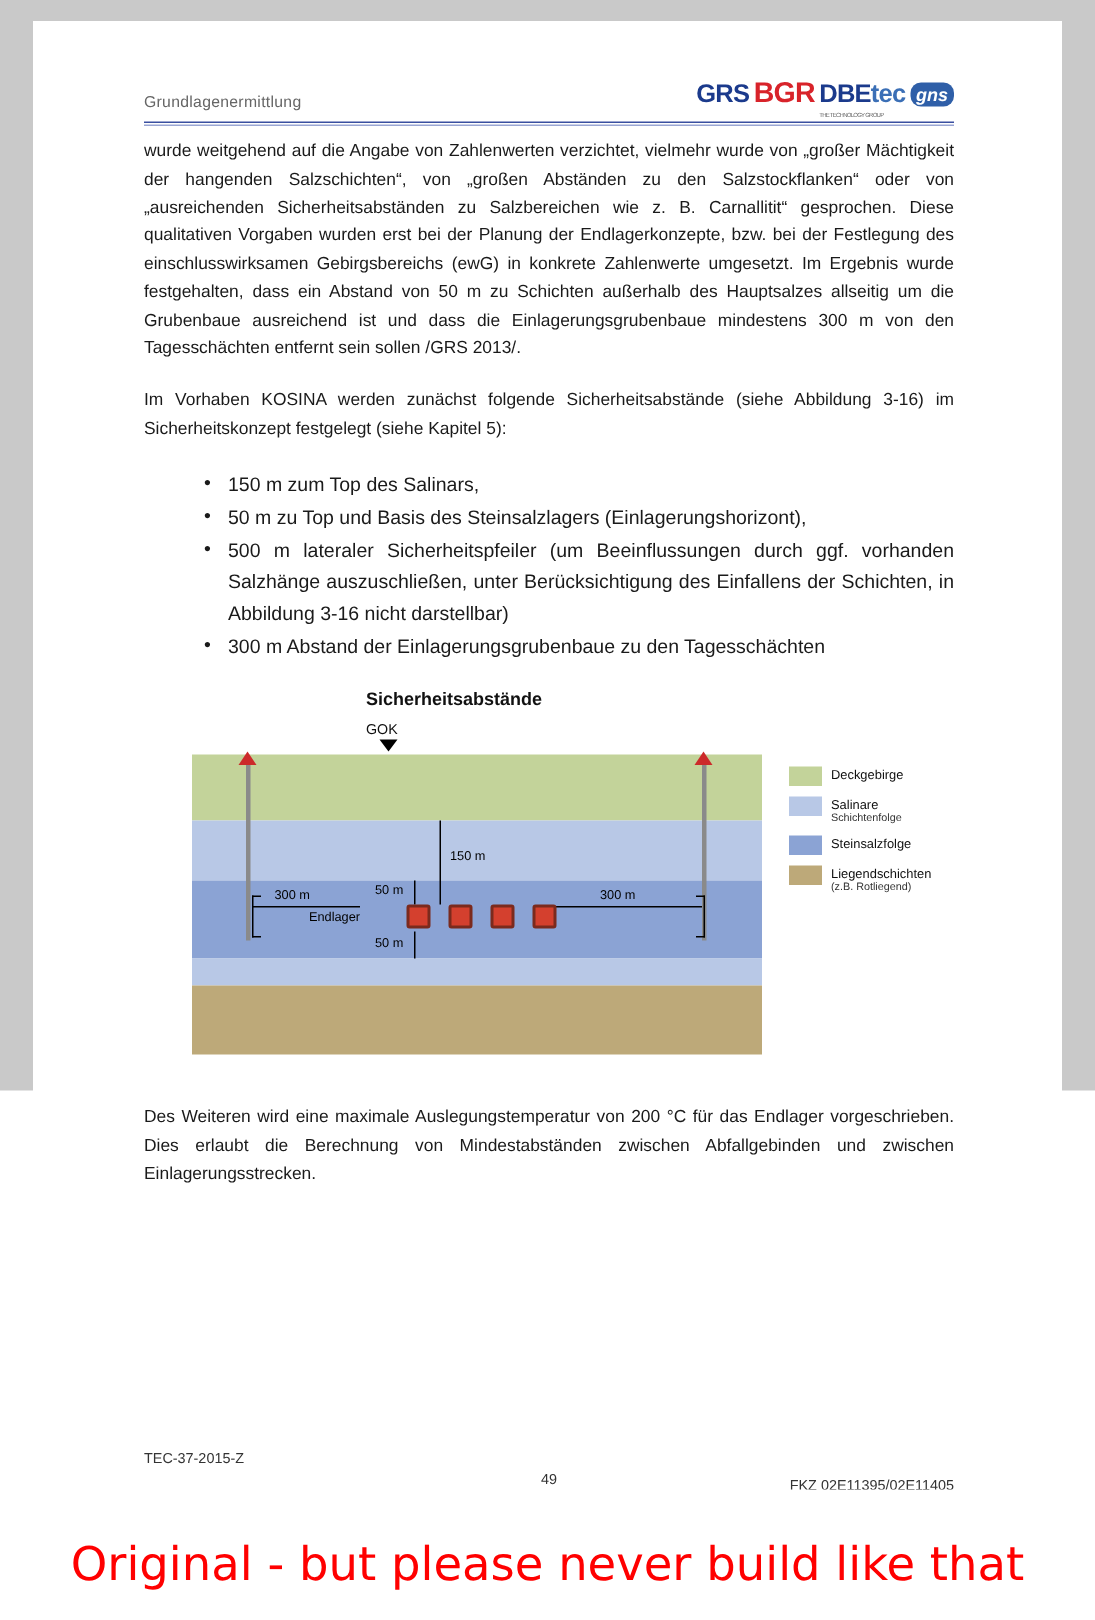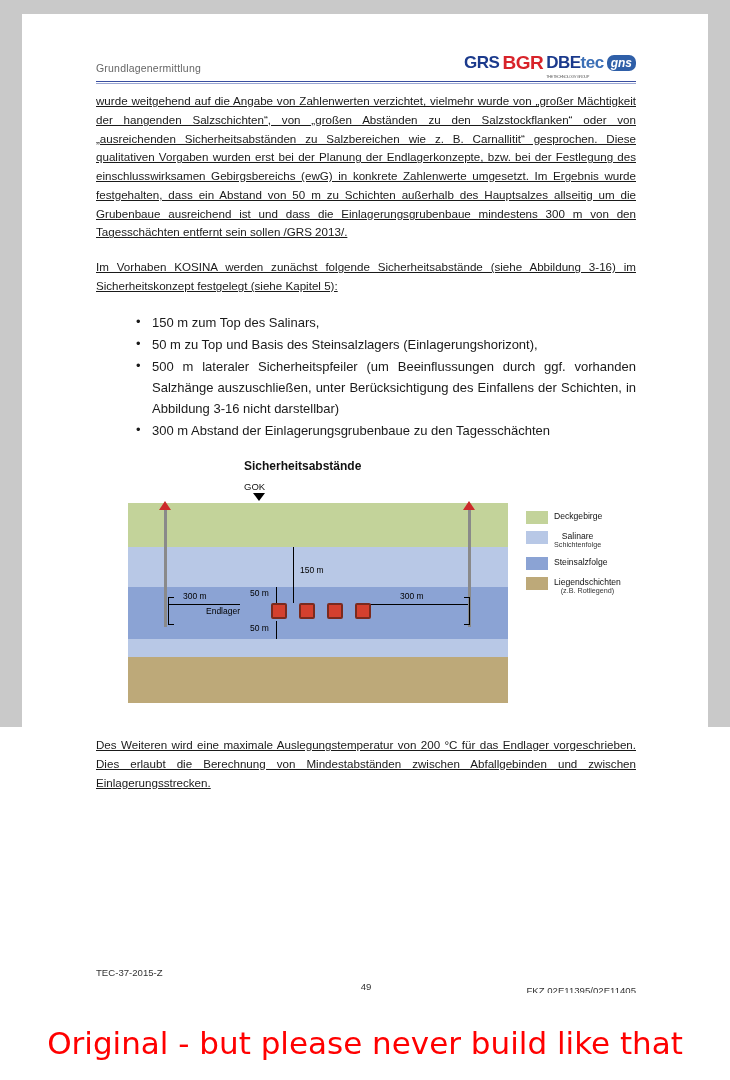--- a/index.html
+++ b/index.html
@@ -114,21 +114,20 @@
     font-style: italic;
   }
   
   p.body-text {
     font-size: 11.6px;
     line-height: 1.62;
     color: #1a1a1a;
     text-align: justify;
     margin: 0 0 16px 0;
     hyphens: manual;
-    text-decoration: underline;
   }
   ul.bullets {
     margin: 4px 0 18px 0;
     padding-left: 38px;
     list-style: none;
   }
   ul.bullets li {
     font-size: 13px;
     line-height: 1.62;
     color: #1a1a1a;
@@ -142,21 +141,20 @@
     position: absolute;
     left: 2px;
     top: -1px;
     font-size: 13px;
   }
   
   .figure-wrap {
     margin: 6px 0 0 0;
     position: relative;
     height: 255px;
-    text-align: center;
   }
   .fig-title {
     position: absolute;
     left: 148px;
     top: 0px;
     font-size: 12px;
     font-weight: bold;
     color: #111;
   }
   .fig-gok-label {

